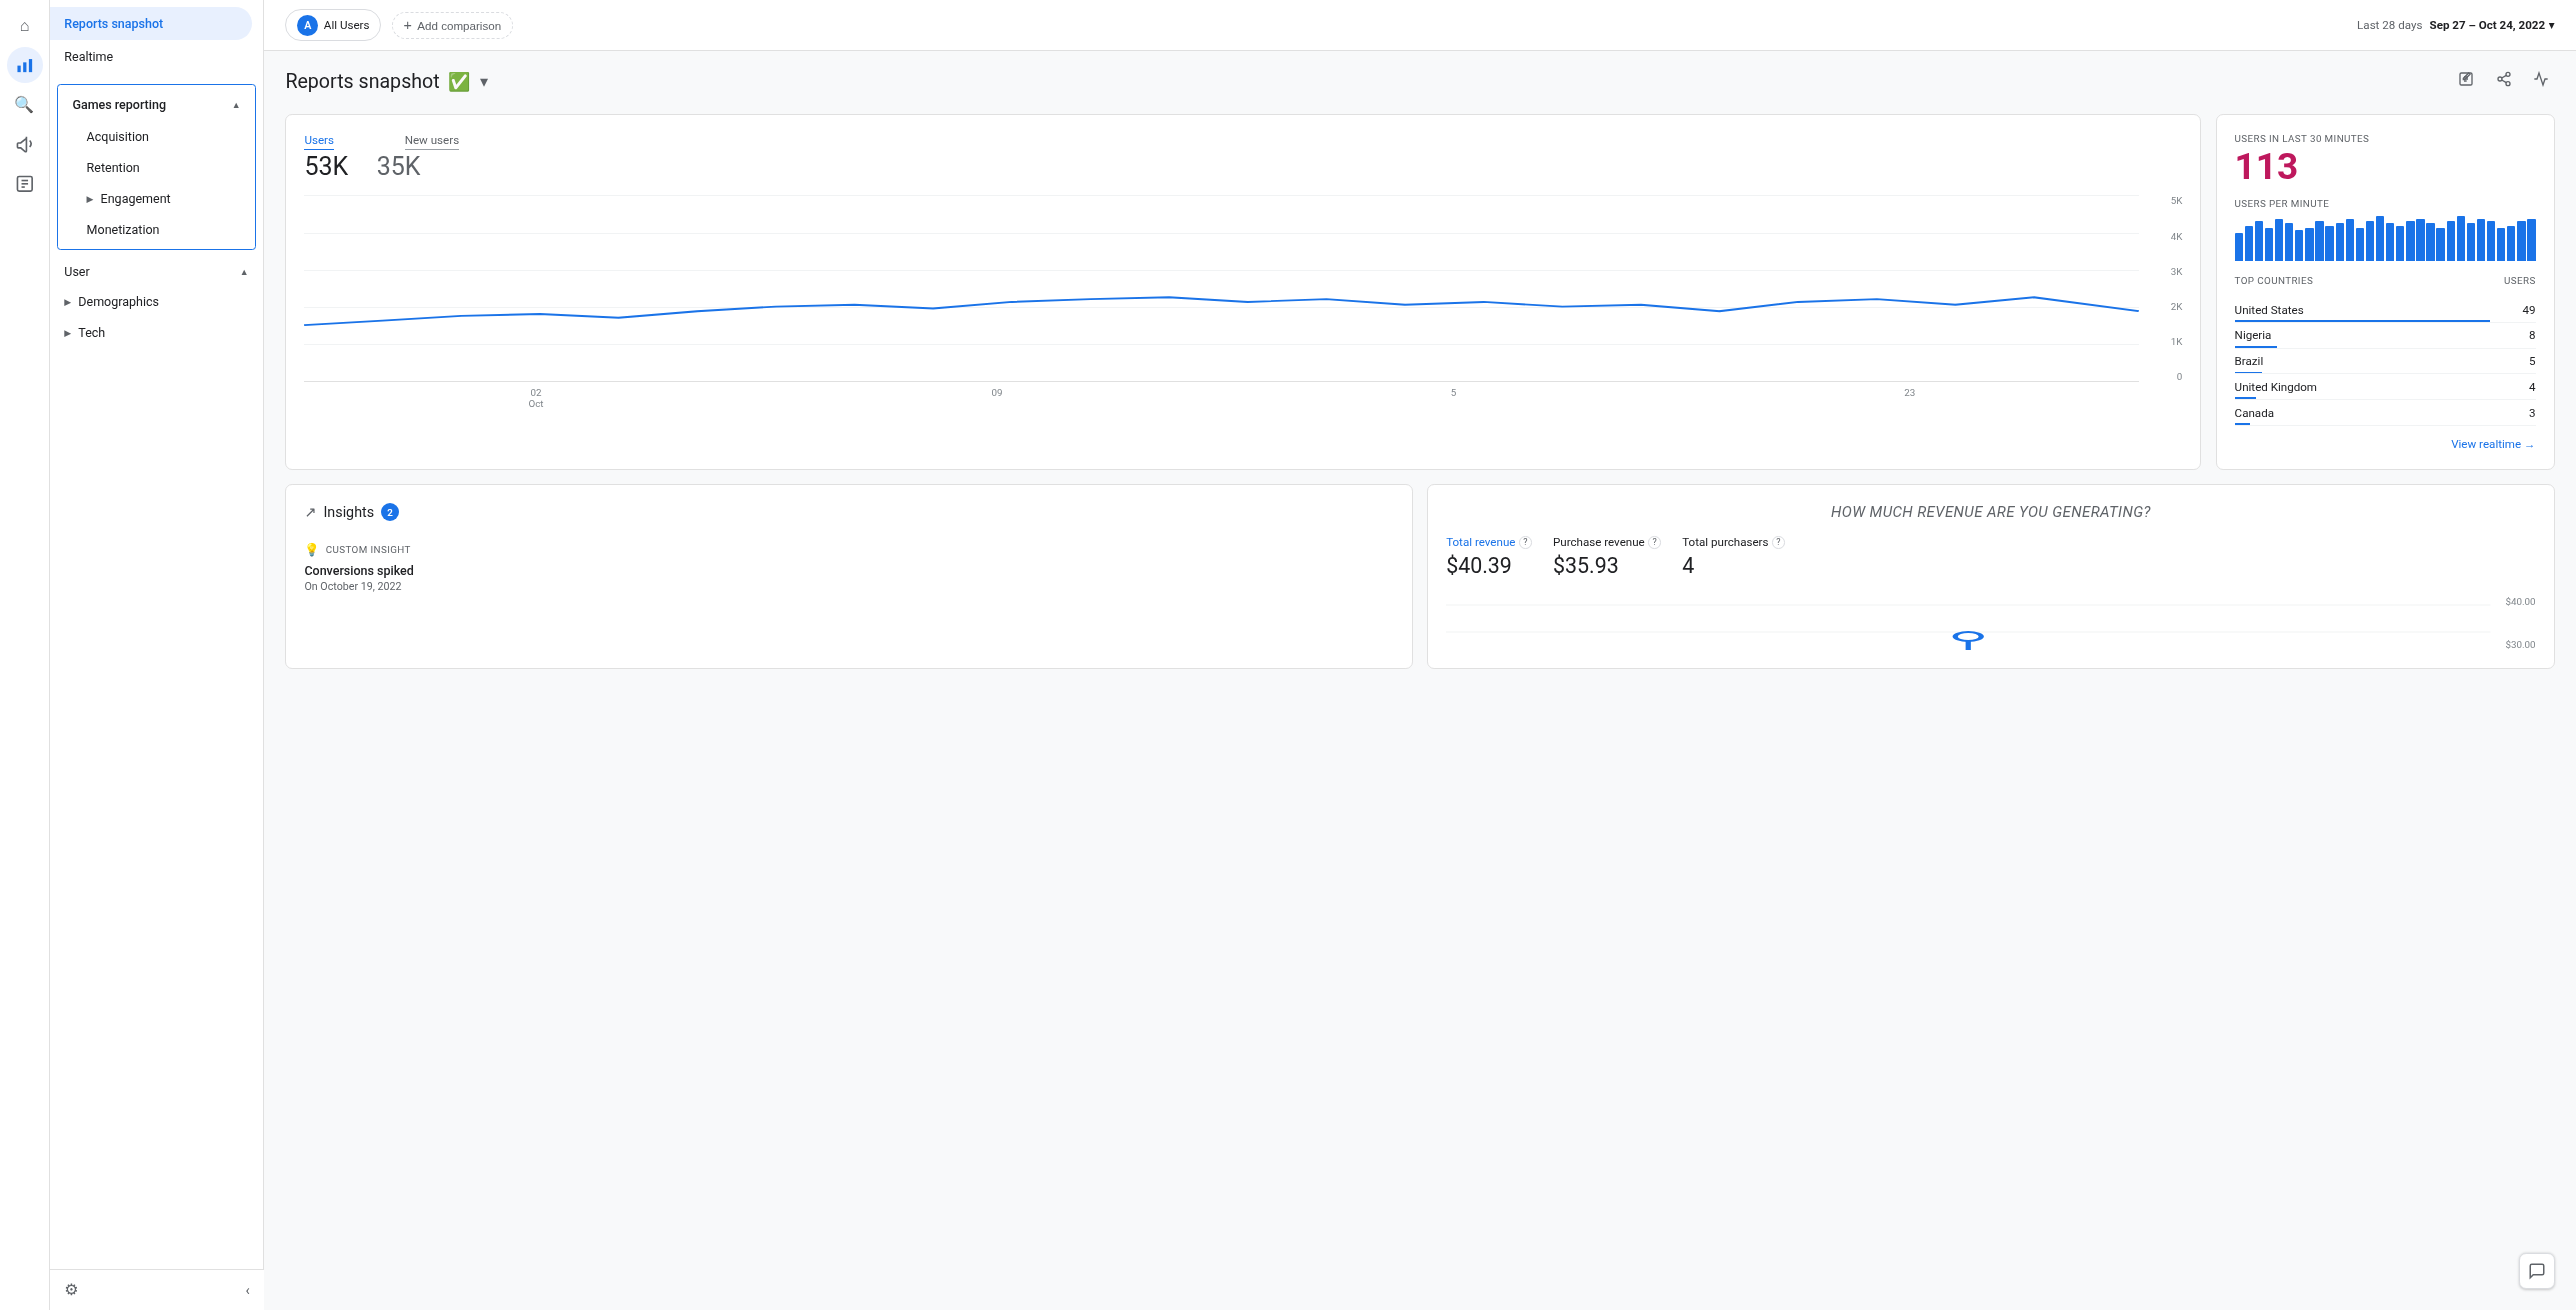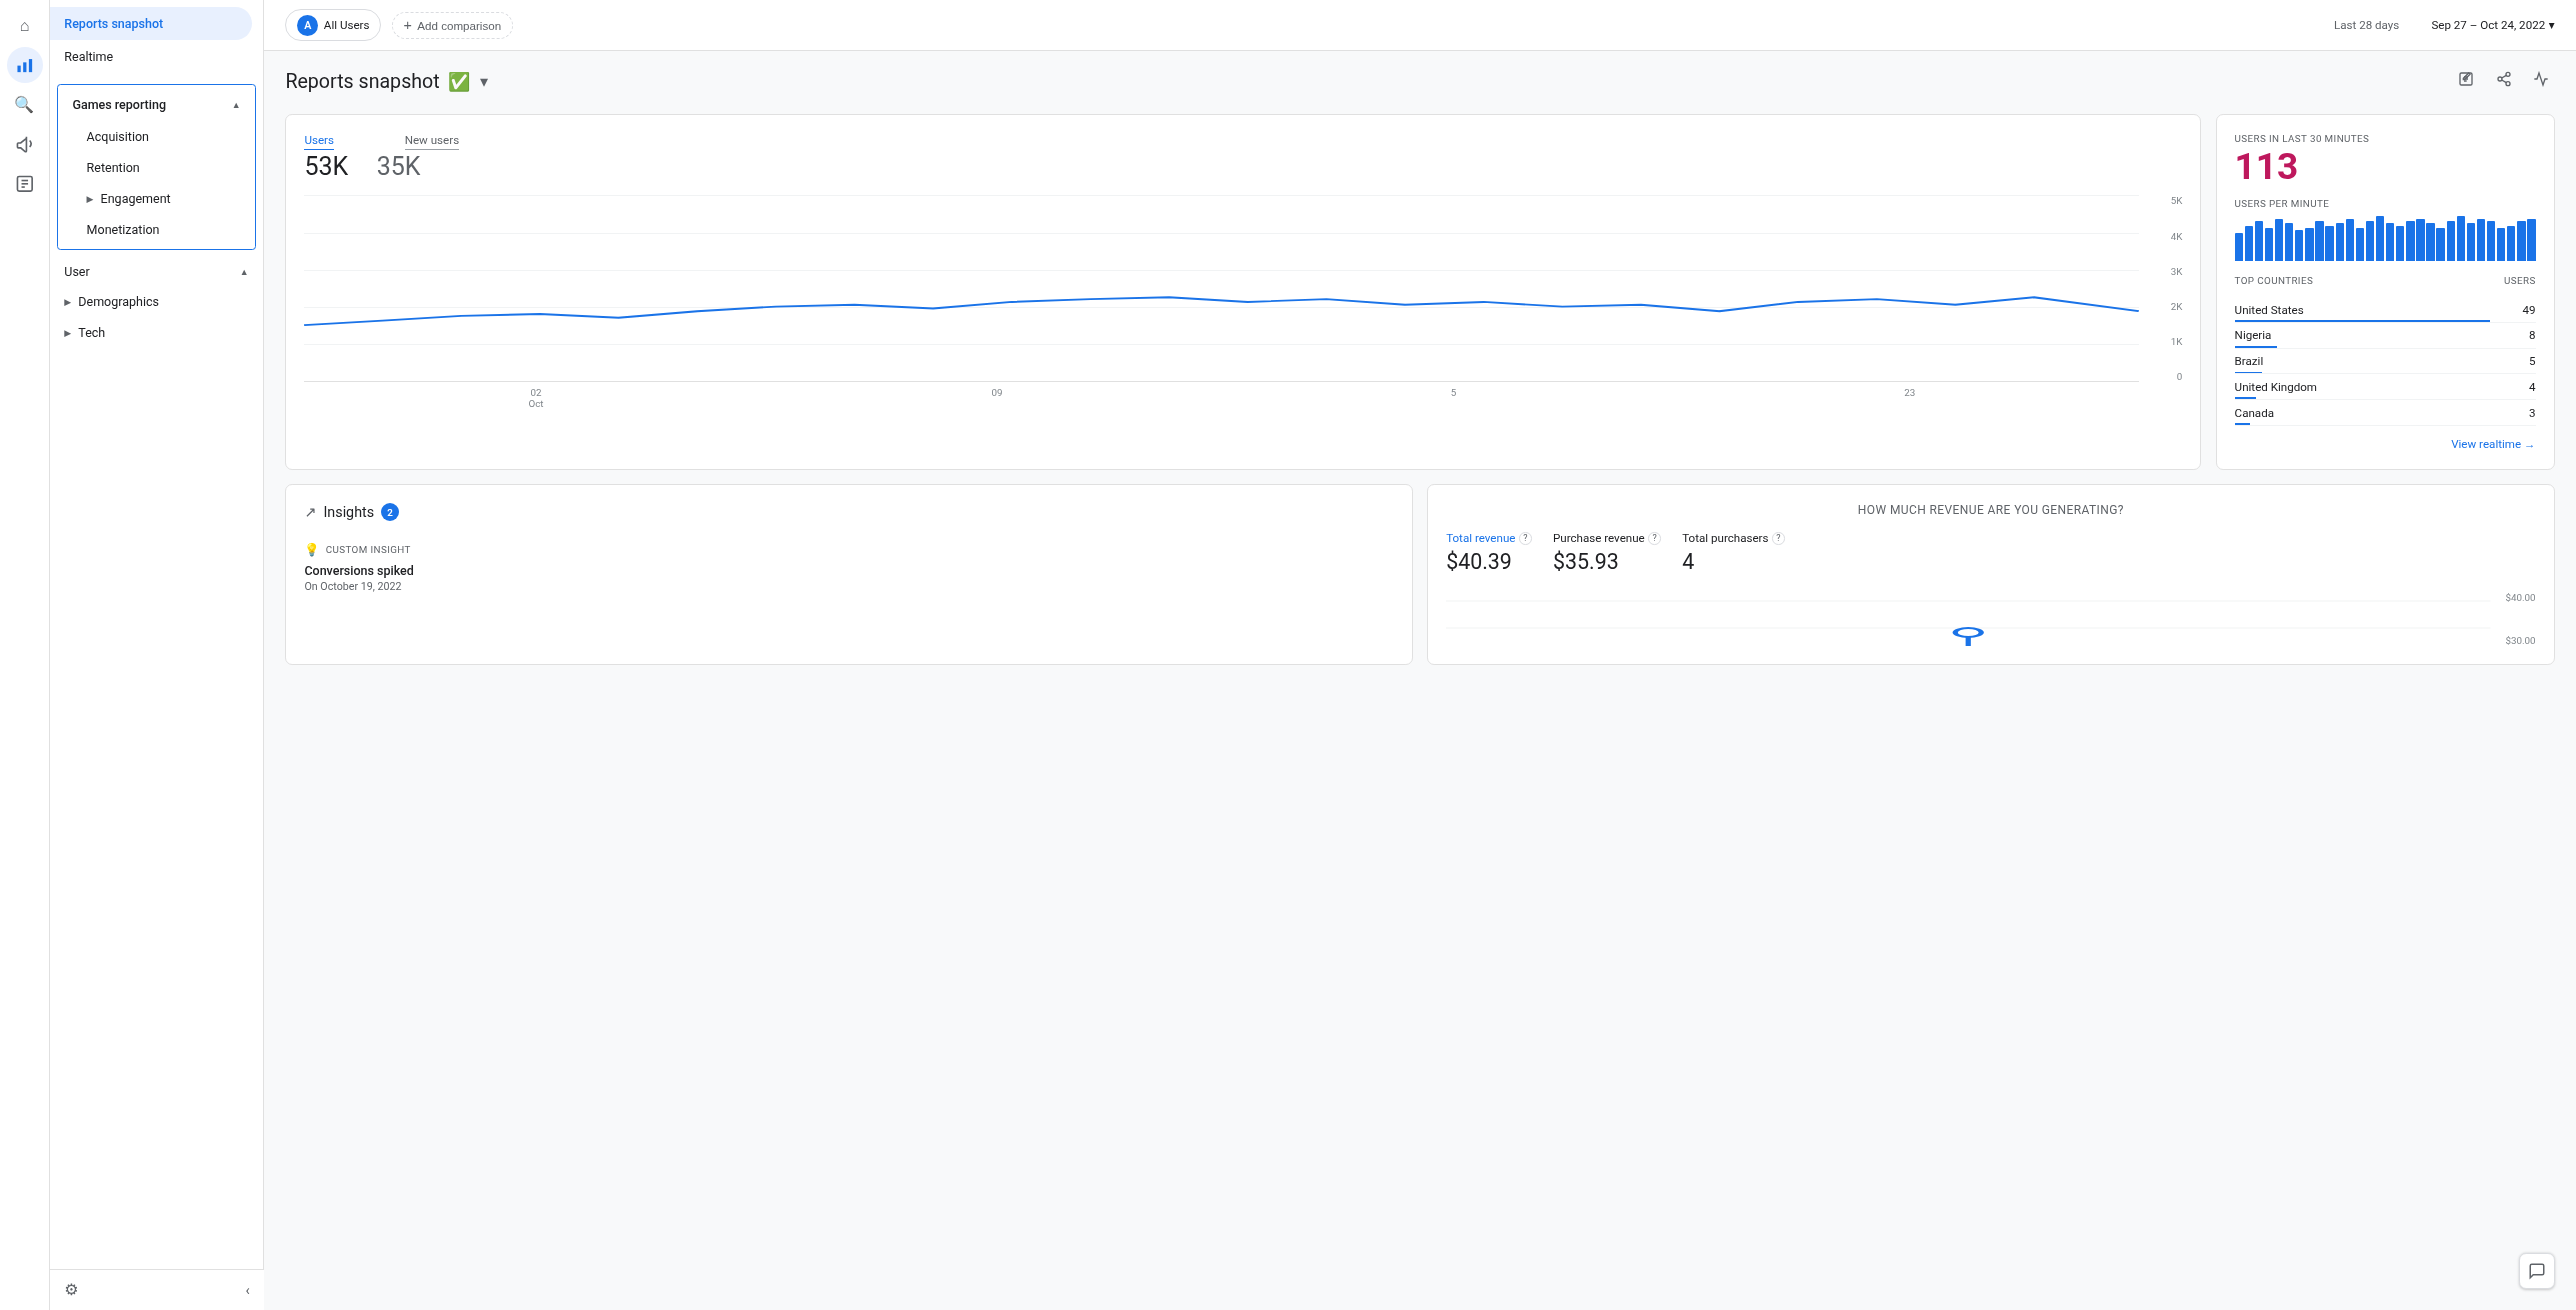--- a/index.html
+++ b/index.html
@@ -174,21 +174,21 @@
     }
     .topbar-right { display: flex; align-items: center; gap: 7.1px; font-size: 11.6px; color: #5f6368; }
     .date-range {
       display: flex;
       align-items: center;
       gap: 3.6px;
       cursor: pointer;
       color: #202124;
       font-size: 11.6px;
     }
-    .date-range .date-text { font-weight: 400; margin-left: 25px; }
+    .date-range .date-text { font-weight: 700; }
 
     
     .content {
       flex: 1;
       overflow-y: auto;
       padding: 14.3px 21.4px;
     }
 
     
     .page-title-bar {
@@ -401,26 +401,27 @@
       align-items: center;
       gap: 5.4px;
       margin-bottom: 5.4px;
     }
     .insight-title { font-size: 12.5px; font-weight: 500; color: #202124; }
     .insight-date { font-size: 10.7px; color: #5f6368; margin-top: 1.8px; }
 
     
     .revenue-card {}
     .revenue-question {
-      font-size: 12px;
+      font-size: 15px;
       color: #5f6368;
       text-transform: uppercase;
       letter-spacing: 0.4px;
       text-align: center;
       margin-bottom: 14.3px;
+      font-style: italic;
     }
     .revenue-metrics { display: flex; gap: 21.4px; margin-bottom: 18px; }
     .revenue-metric {}
     .revenue-metric-label {
       font-size: 11.6px;
       color: #1a73e8;
       display: flex;
       align-items: center;
       gap: 3.6px;
       margin-bottom: 3.6px;

